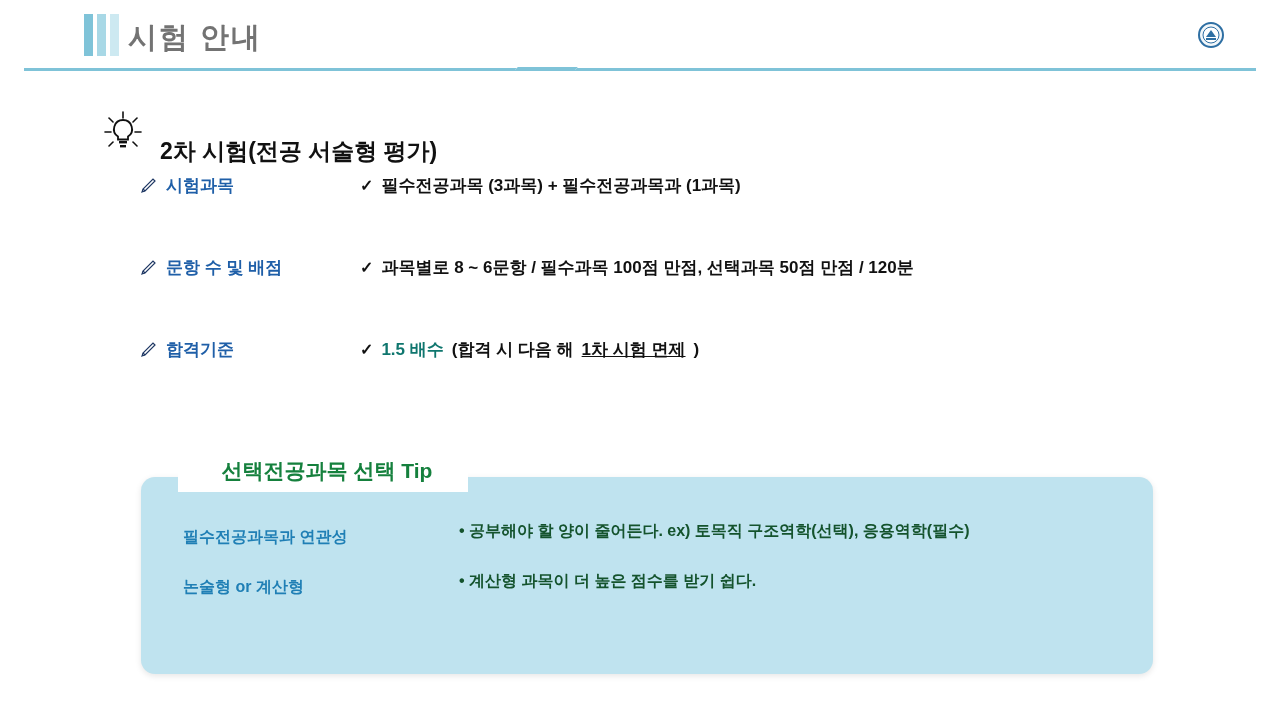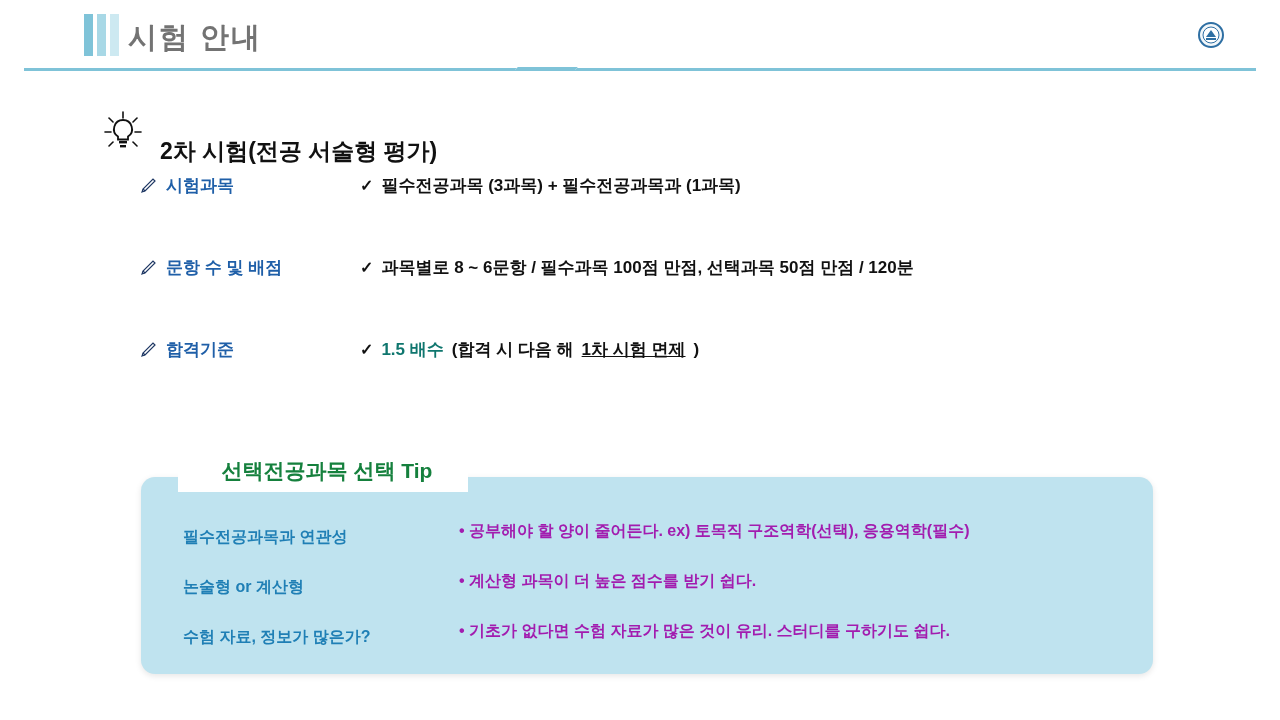--- a/index.html
+++ b/index.html
@@ -77,21 +77,21 @@
   }
   .tip-tab-text { font-size: 21px; font-weight: bold; color: #15803d; margin-left: 8px; }
   .tip-rows { position: absolute; left: 0; top: 36px; width: 1012px; }
   .tip-row { position: relative; height: 50px; }
   .tip-key {
     position: absolute; left: 42px; top: 8px;
     font-size: 16px; font-weight: bold; color: #1f7fb5; margin-top: 6px;
   }
   .tip-val {
     position: absolute; left: 318px; top: 8px;
-    font-size: 16px; font-weight: bold; color: #a21caf;
+    font-size: 16px; font-weight: bold; color: #14532d;
   }
 </style>
 </head>
 <body>
 
 <div class="slide">
 
   <div class="header">
     <div class="header-bars">
       <i></i>
@@ -190,23 +190,19 @@
   <div class="tipbox">
     <div class="tip-rows">
       <div class="tip-row">
         <span class="tip-key">필수전공과목과 연관성</span>
         <span class="tip-val">• 공부해야 할 양이 줄어든다.  ex) 토목직 구조역학(선택), 응용역학(필수)</span>
       </div>
       <div class="tip-row">
         <span class="tip-key">논술형 or 계산형</span>
         <span class="tip-val">• 계산형 과목이 더 높은 점수를 받기 쉽다.</span>
       </div>
-      <div class="tip-row">
-        <span class="tip-key">수험 자료, 정보가 많은가?</span>
-        <span class="tip-val">• 기초가 없다면 수험 자료가 많은 것이 유리. 스터디를 구하기도 쉽다.</span>
-      </div>
     </div>
   </div>
   <div class="tip-tab">
     <span class="tip-tab-text">선택전공과목 선택 Tip</span>
   </div>
 
 </div>
 
 </body></html>

